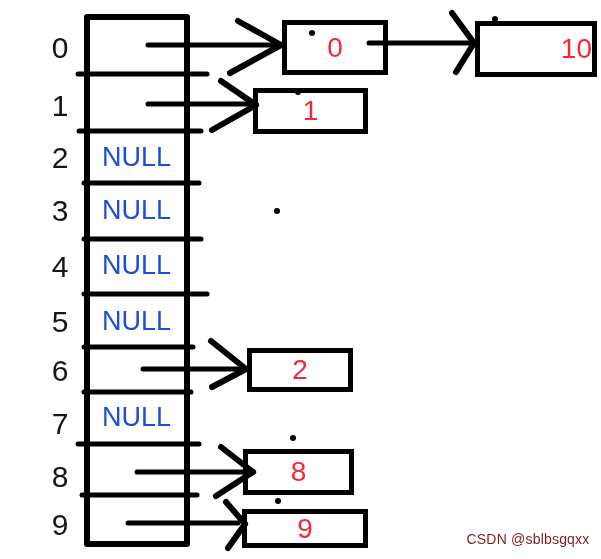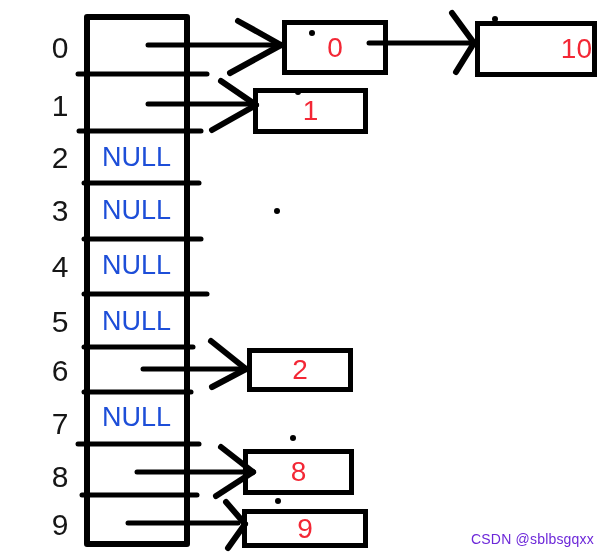--- a/index.html
+++ b/index.html
@@ -62,22 +62,22 @@
     left: 0;
     z-index: 3;
     pointer-events: none;
   }
   .watermark {
     position: absolute;
     top: 531px;
     left: 462px;
     width: 132px;
     font-size: 14px;
-    color: #6d28d9;
-    text-align: right;
+    color: #7f1d1d;
+    text-align: center;
     z-index: 2;
     letter-spacing: 0.2px;
   }
 </style>
 </head>
 <body>
 
 <div class="canvas">
 
   <div class="idx" style="top:30px">0</div>

